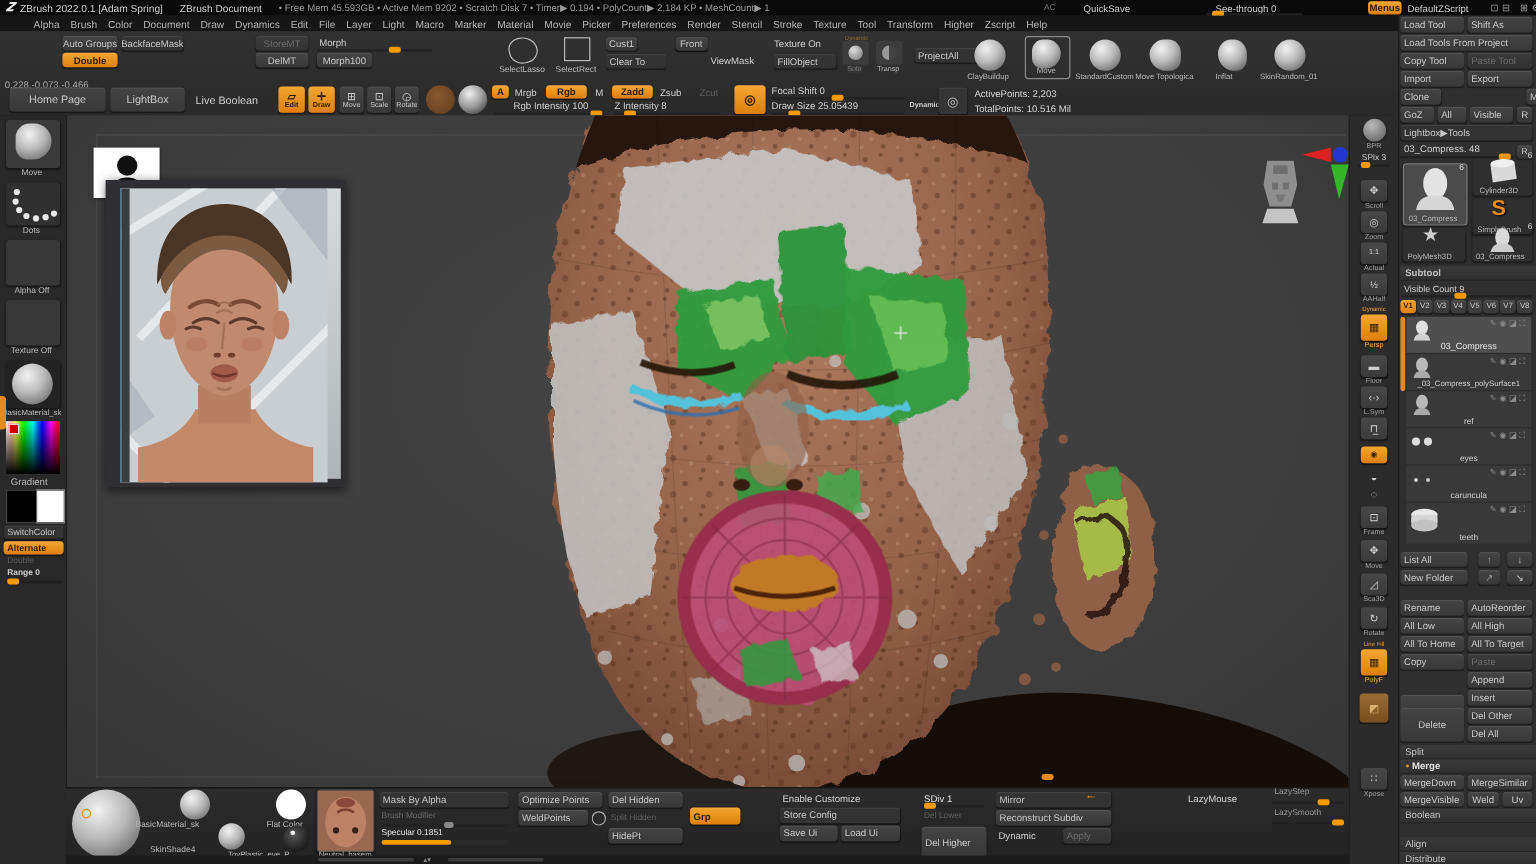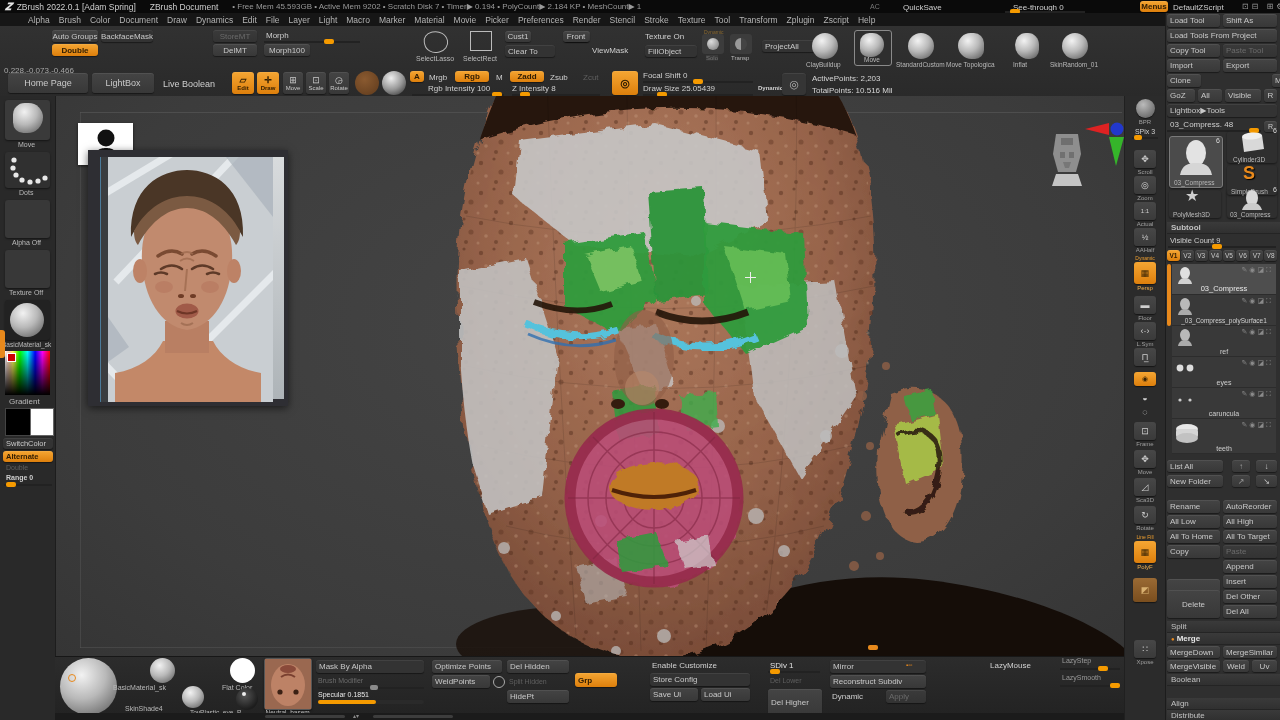--- a/index.html
+++ b/index.html
@@ -70,21 +70,21 @@
     <span class="menuitem">Material</span>
     <span class="menuitem">Movie</span>
     <span class="menuitem">Picker</span>
     <span class="menuitem">Preferences</span>
     <span class="menuitem">Render</span>
     <span class="menuitem">Stencil</span>
     <span class="menuitem">Stroke</span>
     <span class="menuitem">Texture</span>
     <span class="menuitem">Tool</span>
     <span class="menuitem">Transform</span>
-    <span class="menuitem">Zplugin</span>
+    <span class="menuitem">Higher</span>
     <span class="menuitem">Zscript</span>
     <span class="menuitem">Help</span>
   </div>
 
   <div class="abs" style="left:0;top:26px;width:1165px;height:70px;background:linear-gradient(#313131,#2a2a2a);border-bottom:1px solid #1a1a1a;"></div>
 
   <div class="btn" style="left:52px;top:30px;width:46px;height:12px;">Auto Groups</div>
   <div class="btn flat" style="left:101px;top:30px;width:52px;height:12px;">BackfaceMask</div>
   <div class="btn orange" style="left:52px;top:44px;width:46px;height:12px;">Double</div>
   <div class="btn dim" style="left:213px;top:30px;width:44px;height:12px;">StoreMT</div>

